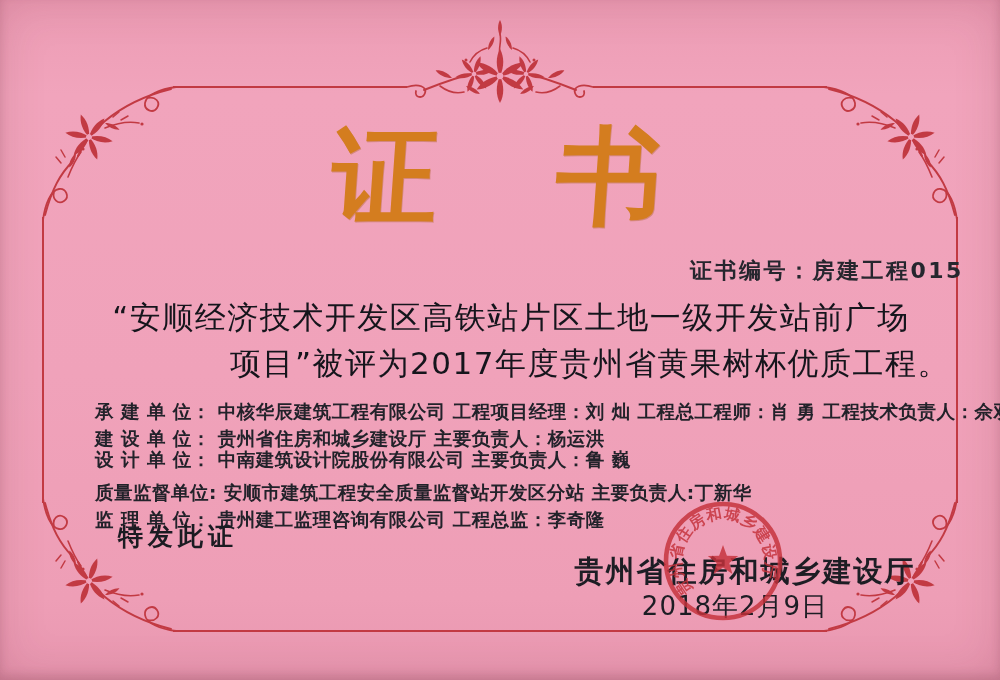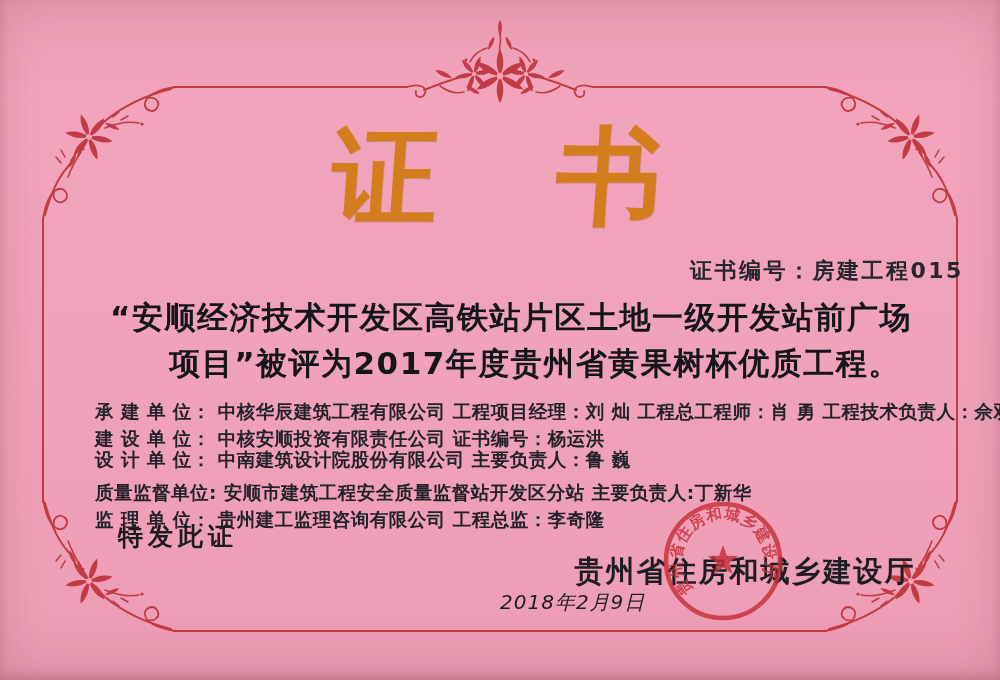--- a/index.html
+++ b/index.html
@@ -19,38 +19,38 @@
     font-family:"DejaVu Serif","Liberation Serif",serif;
     font-size:106px;line-height:1.1;font-weight:700;
     color:#d47d1f;letter-spacing:6px;
     transform:skewX(-4deg);
     text-shadow:1px 1px 0 rgba(160,85,15,.35);
   }
   .cert-no{
     left:646px;top:256px;font-size:22px;font-weight:700;color:#26262e;letter-spacing:2.5px;margin-left:44px;
   }
   .statement{
-    left:0;top:0;width:1000px;color:#15151c;font-weight:700;
+    left:0;top:0;width:1000px;color:#15151c;font-weight:400;
   }
   .statement-line1{left:96px;top:297px;width:830px;text-align:center;font-size:31px;letter-spacing:1.5px;}
-  .statement-line2{left:120px;top:343px;width:830px;text-align:center;font-size:31px;letter-spacing:1.5px;}
+  .statement-line2{left:120px;top:343px;width:830px;text-align:right;font-size:31px;letter-spacing:1.5px;}
   .info-line{
     left:95px;width:850px;font-size:18.5px;font-weight:700;color:#22222a;
     letter-spacing:.5px;white-space:nowrap;
   }
   .closing{
     left:118px;top:520px;font-size:25px;font-weight:700;color:#1b1b22;letter-spacing:5px;font-family:Liberation Serif, serif;
   }
   .issuer{
     left:500px;top:552px;width:490px;text-align:center;
     font-size:29px;font-weight:600;color:#1d1d24;letter-spacing:2px;
   }
   .date{
-    left:500px;top:589px;width:470px;text-align:left;
-    font-size:20px;font-weight:500;color:#1d1d24;letter-spacing:1px;font-style:italic;
+    left:500px;top:589px;width:470px;text-align:center;
+    font-size:26px;font-weight:500;color:#1d1d24;letter-spacing:1px;
   }
   .seal-layer{left:0;top:0;width:1000px;height:680px;pointer-events:none;}
 </style>
 </head>
 <body>
 
 <div class="certificate">
 
   <svg class="abs ornaments" viewBox="0 0 1000 680" xmlns="http://www.w3.org/2000/svg">
     <defs>
@@ -123,21 +123,21 @@
   <div class="abs title">证　书</div>
 
   <div class="abs cert-no">
     <span>证书编号：</span><span>房建工程015</span>
   </div>
 
   <div class="abs statement statement-line1">“安顺经济技术开发区高铁站片区土地一级开发站前广场</div>
   <div class="abs statement statement-line2">项目”被评为2017年度贵州省黄果树杯优质工程。</div>
 
   <div class="abs info-line" style="top:399px">承 建 单 位： 中核华辰建筑工程有限公司  工程项目经理：刘 灿  工程总工程师：肖 勇  工程技术负责人：佘双</div>
-  <div class="abs info-line" style="top:426px">建 设 单 位： 中核安顺投资有限责任公司  证书编号：杨运洪</div>
+  <div class="abs info-line" style="top:426px">建 设 单 位： 贵州省住房和城乡建设厅  主要负责人：杨运洪</div>
   <div class="abs info-line" style="top:447px">设 计 单 位： 中南建筑设计院股份有限公司  主要负责人：鲁 巍</div>
   <div class="abs info-line" style="top:480px">质量监督单位:  安顺市建筑工程安全质量监督站开发区分站  主要负责人:丁新华</div>
   <div class="abs info-line" style="top:507px">监 理 单 位： 贵州建工监理咨询有限公司  工程总监：李奇隆</div>
 
   <div class="abs closing">特发此证</div>
 
   <div class="abs issuer">贵州省住房和城乡建设厅</div>
   <div class="abs date">2018年2月9日</div>
 
   <svg class="abs seal-layer" viewBox="0 0 1000 680" xmlns="http://www.w3.org/2000/svg">

